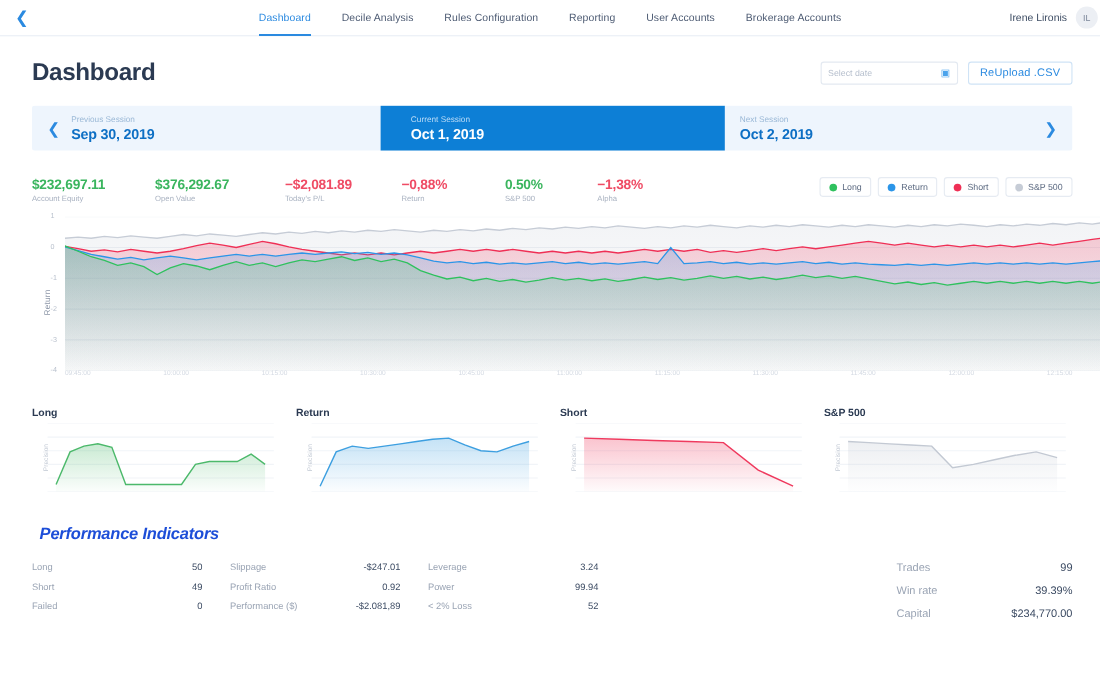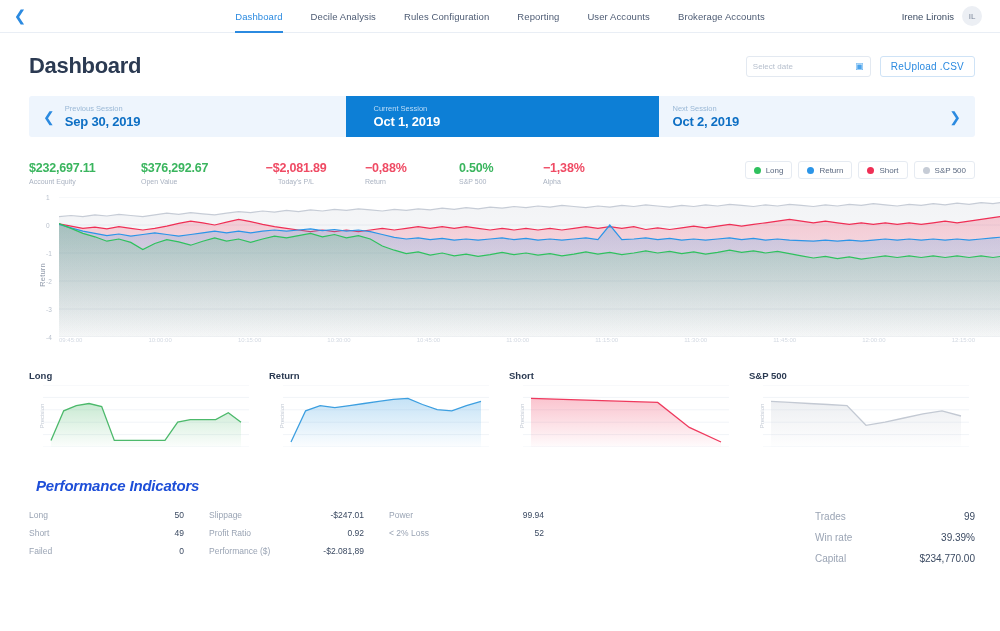--- a/index.html
+++ b/index.html
@@ -27,21 +27,21 @@
     display: flex; justify-content: center; align-items: center; gap: 28px;
     height: 33px;
   }
   .nav-item {
     font-size: 9.5px; color: #4d5b73; cursor: pointer;
     height: 33px; display: flex; align-items: center;
     letter-spacing: .1px;
   }
   .nav-item.active { color: #2b8ae0; box-shadow: inset 0 -2px 0 #2b8ae0; }
   .user {
-    margin-left: auto; margin-right: 18px;
+    margin-left: auto; margin-right: 2px;
     display: flex; align-items: center; gap: 8px; z-index: 2; text-align: center;
   }
   .user-name { font-size: 9.5px; color: #3d4c63; }
   .avatar {
     width: 20px; height: 20px; border-radius: 50%;
     background: #eceff4; color: #7b8699;
     font-size: 8px; display: flex; align-items: center; justify-content: center;
   }
 
   
@@ -84,21 +84,21 @@
   .sess.current .sess-date { color: #ffffff; }
 
   
   .metrics {
     display: flex; align-items: flex-start;
     padding: 24px 25px 0 29px;
   }
   .metric { margin-right: 32px; }
   .metric:nth-child(1) { width: 80px; }
   .metric:nth-child(2) { width: 86px; }
-  .metric:nth-child(3) { width: 74px; text-align: center; }
+  .metric:nth-child(3) { width: 74px; }
   .metric:nth-child(4) { width: 62px; }
   .metric:nth-child(5) { width: 52px; }
   .metric-value { font-size: 12.5px; font-weight: bold; letter-spacing: -.2px; }
   .metric-value.pos { color: #3ab55e; }
   .metric-value.neg { color: #ef4b64; }
   .metric-label { font-size: 7px; color: #a9b2c1; margin-top: 3px; }
 
   .legend { margin-left: auto; display: flex; gap: 6px; align-items: center; }
   .chip {
     height: 18px; border: 1px solid #e6ebf2; border-radius: 3px;
@@ -413,20 +413,24 @@
         <span class="perf-k">Profit Ratio</span>
         <span class="perf-v">0.92</span>
       </div>
       <div class="perf-row">
         <span class="perf-k">Performance ($)</span>
         <span class="perf-v">-$2.081,89</span>
       </div>
     </div>
     <div class="perf-col">
       <div class="perf-row">
+        <span class="perf-k">Leverage</span>
+        <span class="perf-v">3.24</span>
+      </div>
+      <div class="perf-row">
         <span class="perf-k">Power</span>
         <span class="perf-v">99.94</span>
       </div>
       <div class="perf-row">
         <span class="perf-k">&lt; 2% Loss</span>
         <span class="perf-v">52</span>
       </div>
     </div>
     <div class="perf-col right">
       <div class="perf-row">

